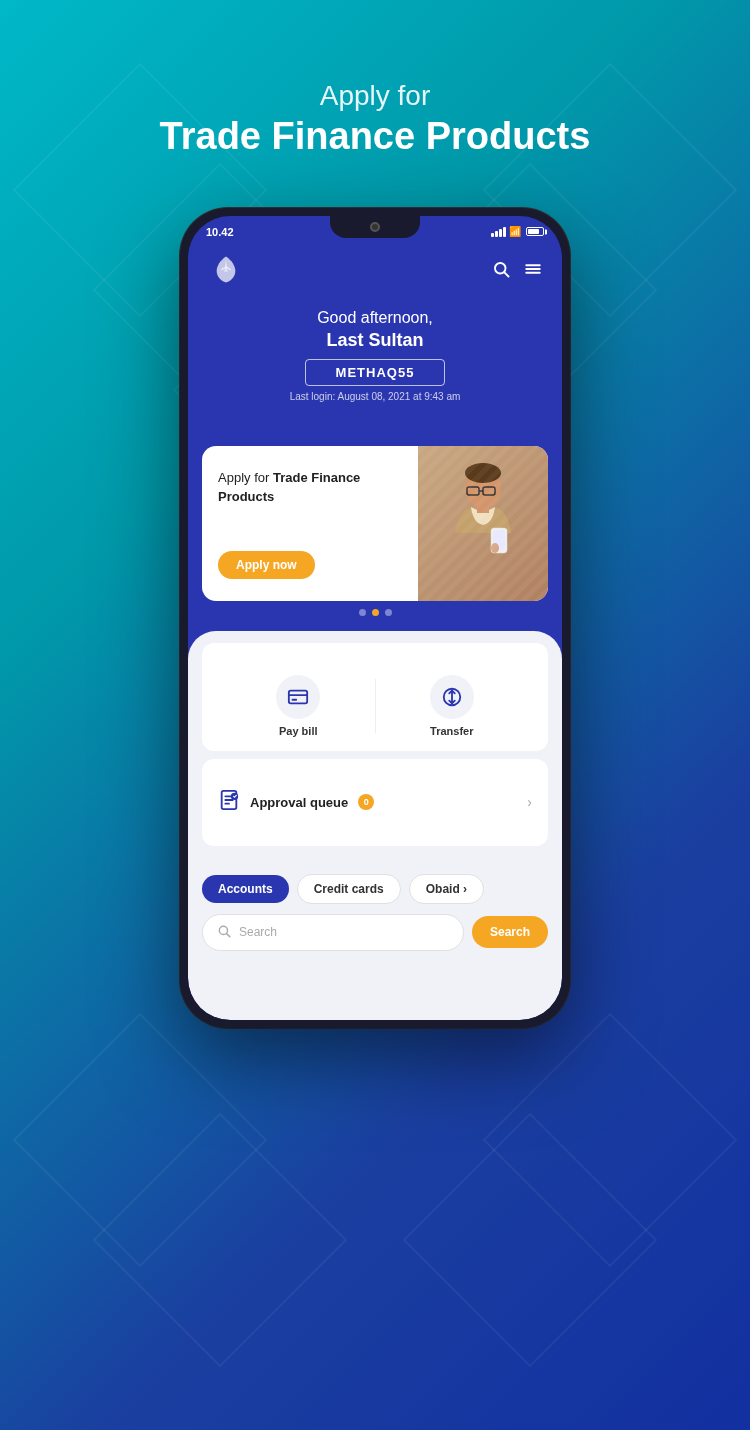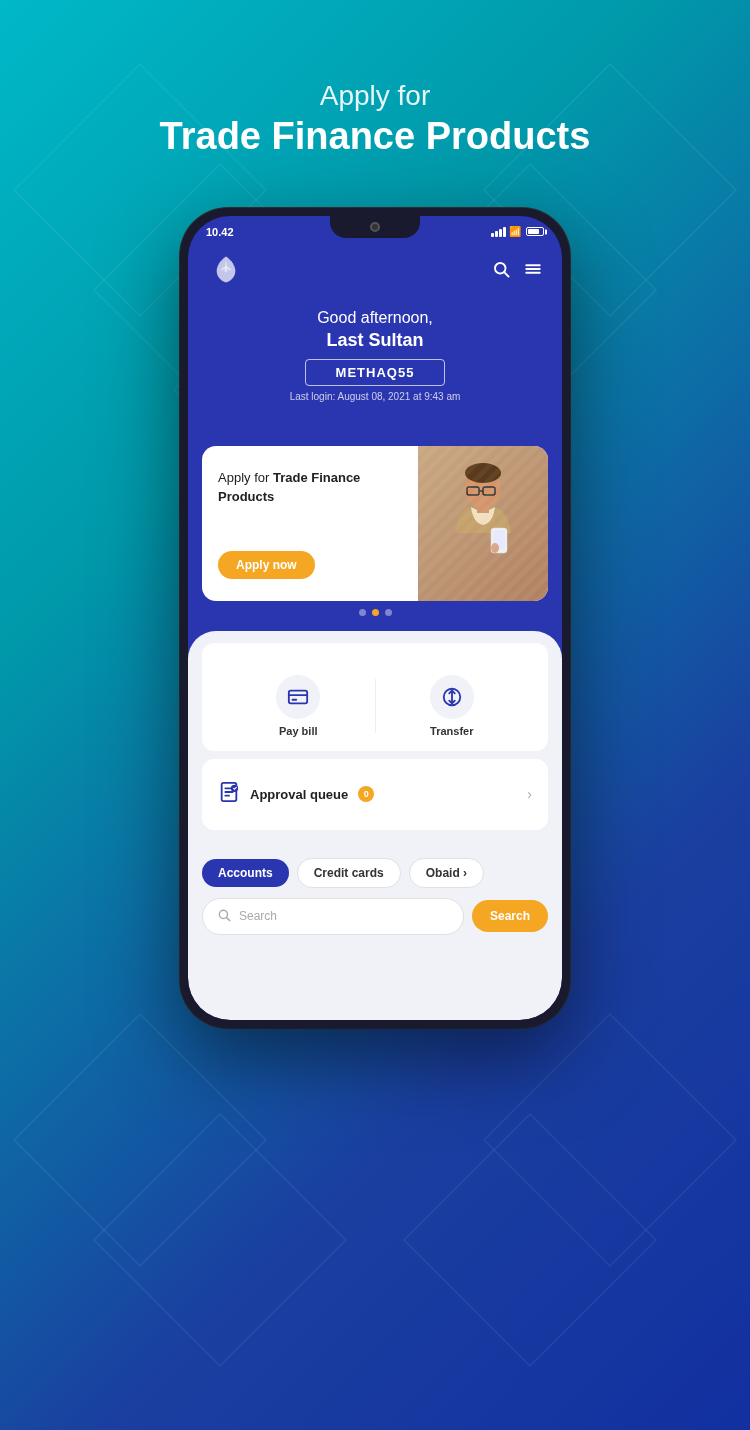--- a/index.html
+++ b/index.html
@@ -353,21 +353,21 @@
     }
 
     
     .approval-row {
       display: flex;
       align-items: center;
       justify-content: space-between;
       background: #fff;
       margin: 8px 14px;
       border-radius: 12px;
-      padding: 22px 16px;
+      padding: 30px 16px;
     }
     .approval-left {
       display: flex;
       align-items: center;
       gap: 10px;
     }
     .approval-icon {
       font-size: 18px;
       color: #2a35b0;
     }

